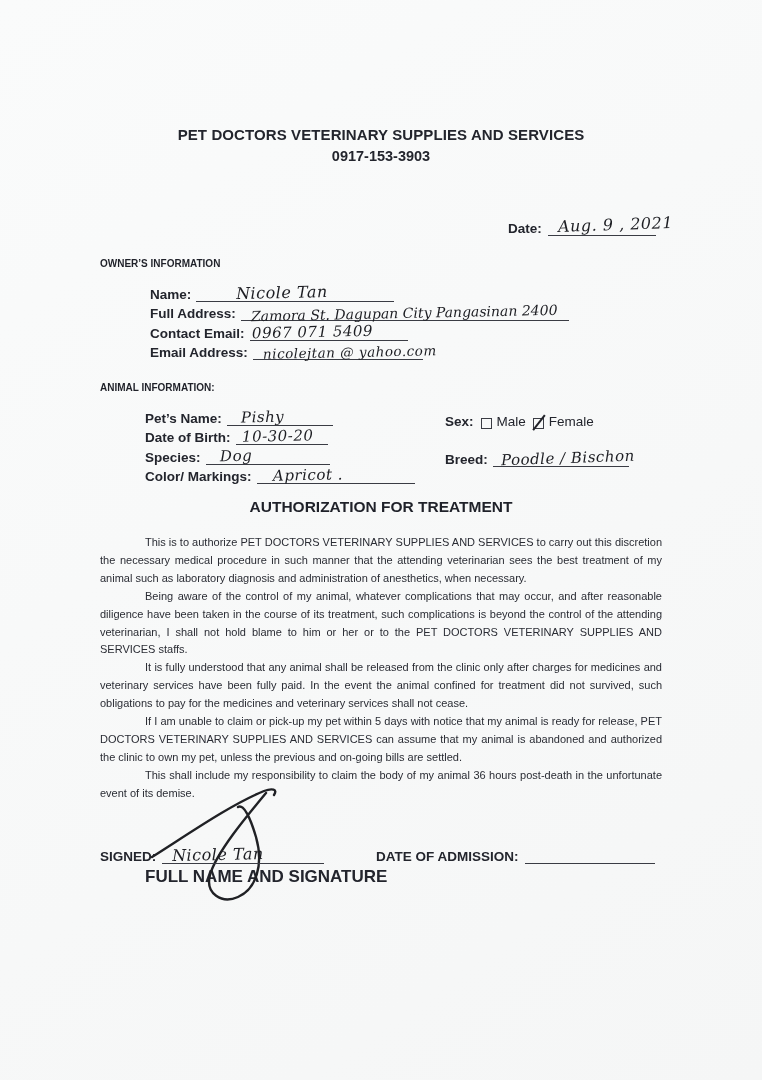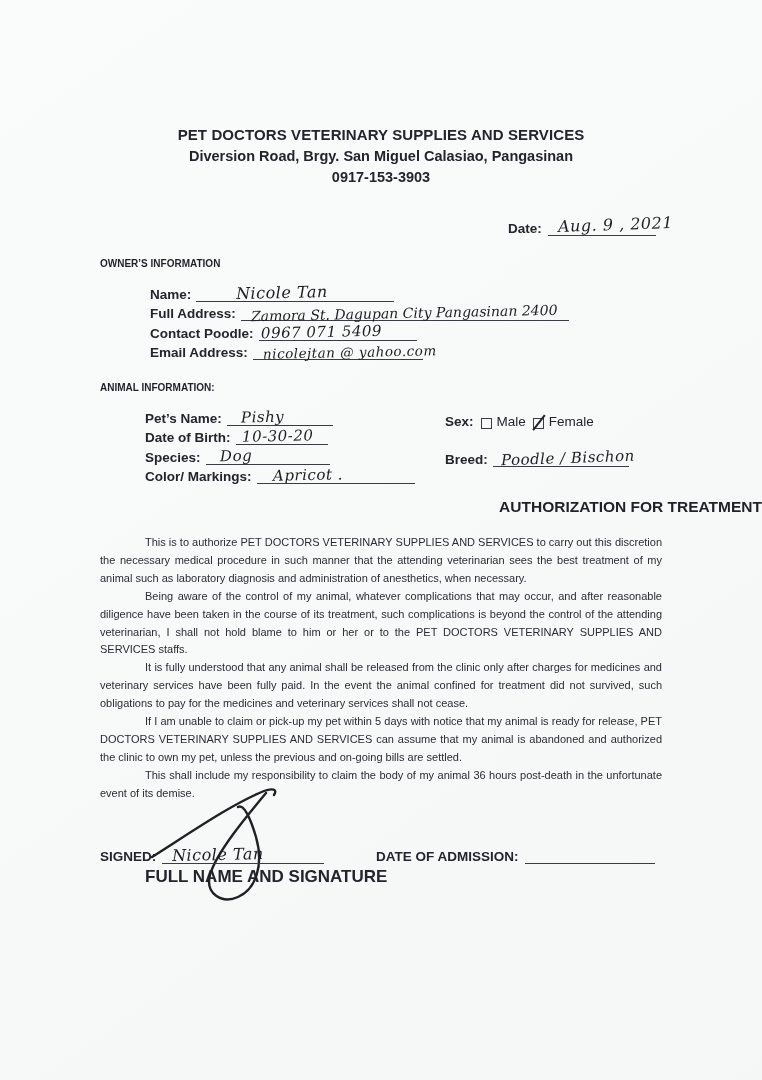--- a/index.html
+++ b/index.html
@@ -59,21 +59,21 @@
   .animal-right{position:absolute;left:345px;top:27px;width:220px;}
   .sex-row{display:flex;align-items:flex-end;height:19.5px;}
   .cb{display:inline-block;width:9px;height:9px;border:1.3px solid #3a3c44;margin:0 5px 0 7px;position:relative;}
   .cb-lab{font-size:13.5px;color:#23252d;}
   .slash{position:absolute;left:-4px;top:-5px;width:17px;height:17px;pointer-events:none;}
   .slash::after{content:"";position:absolute;left:8px;top:-1px;width:1.8px;height:19px;background:#222329;transform:rotate(38deg);}
   .breed-row{display:flex;align-items:flex-end;height:19.5px;margin-top:19px;}
   .breed-row .fline{width:136px;margin-left:5px;}
 
   
-  .auth-title{position:absolute;top:498px;left:0;width:762px;text-align:right;font-weight:bold;font-size:15.5px;color:#1f2129;}
+  .auth-title{position:absolute;top:498px;left:0;width:762px;text-align:center;font-weight:bold;font-size:15.5px;color:#1f2129;}
   .auth-body{position:absolute;top:534px;left:100px;width:562px;font-size:11px;line-height:17.9px;text-align:justify;color:#2a2c34;}
   .auth-body p{margin:0;text-indent:45px;}
 
   
   .sig-area{position:absolute;top:845px;left:100px;width:562px;}
   .signed-row{display:flex;align-items:flex-end;}
   .signed-row .fline{width:162px;margin-left:6px;height:18px;}
   .sig-hand{font-size:16px;transform:rotate(-2deg);bottom:1px;left:32px;}
   .sig-caption{font-weight:bold;font-size:17px;margin-left:45px;margin-top:3px;color:#23252d;}
   .admission{position:absolute;left:276px;top:0;display:flex;align-items:flex-end;}
@@ -81,21 +81,20 @@
   .sig-loop{position:absolute;left:48px;top:-70px;width:185px;height:135px;pointer-events:none;}
   .sig-loop path{fill:none;stroke:#202125;stroke-width:2.4;stroke-linecap:round;}
 </style>
 </head>
 <body>
 
 <div class="page">
 
   <div class="clinic-header">
     <div class="clinic-name">PET DOCTORS VETERINARY SUPPLIES AND SERVICES</div>
-    <div class="clinic-addr">Diversion Road, Brgy. San Miguel Calasiao, Pangasinan</div>
     <div class="clinic-phone">0917-153-3903</div>
   </div>
 
   <div class="date-row">
     <span class="lbl">Date:</span>
     <span class="fline">
       <span class="hand on-line">Aug. 9 , 2021</span>
     </span>
   </div>
 
@@ -108,21 +107,21 @@
           <span class="hand on-line" style="left:40px;font-size:16px;">Nicole Tan</span>
         </span>
       </div>
       <div class="frow">
         <span class="lbl">Full Address:</span>
         <span class="fline w-addr">
           <span class="hand on-line addr-hand">Zamora St. Dagupan City Pangasinan 2400</span>
         </span>
       </div>
       <div class="frow">
-        <span class="lbl">Contact Poodle:</span>
+        <span class="lbl">Contact Email:</span>
         <span class="fline w-contact">
           <span class="hand on-line" style="left:2px;">0967 071 5409</span>
         </span>
       </div>
       <div class="frow">
         <span class="lbl">Email Address:</span>
         <span class="fline w-email">
           <span class="hand on-line email-hand">nicolejtan @ yahoo.com</span>
         </span>
       </div>

